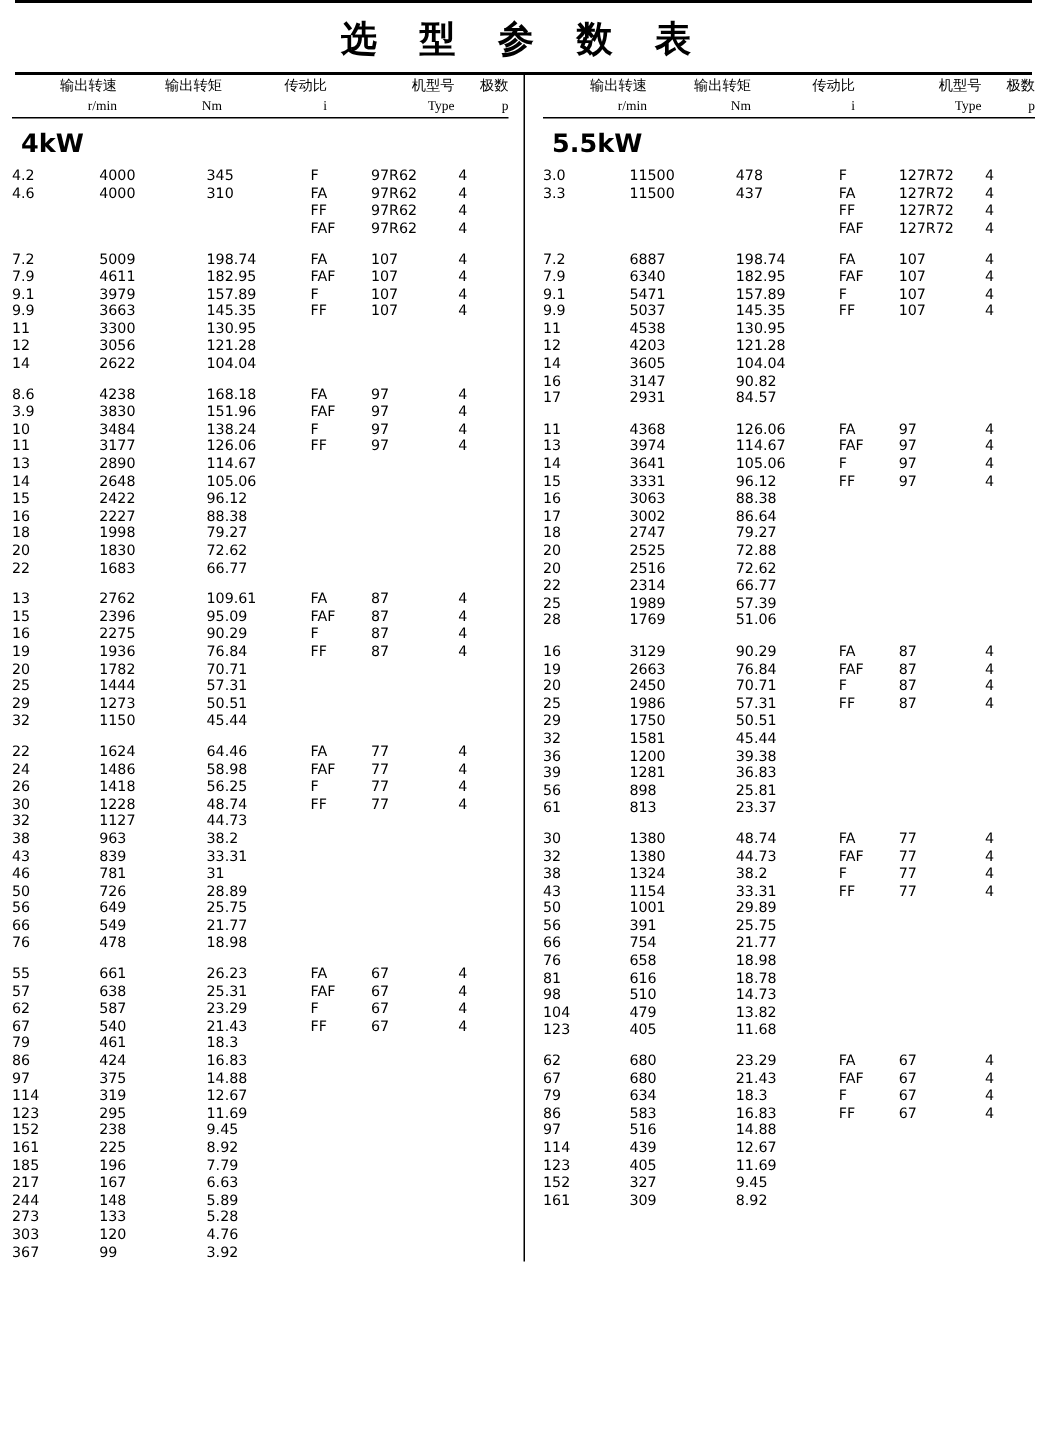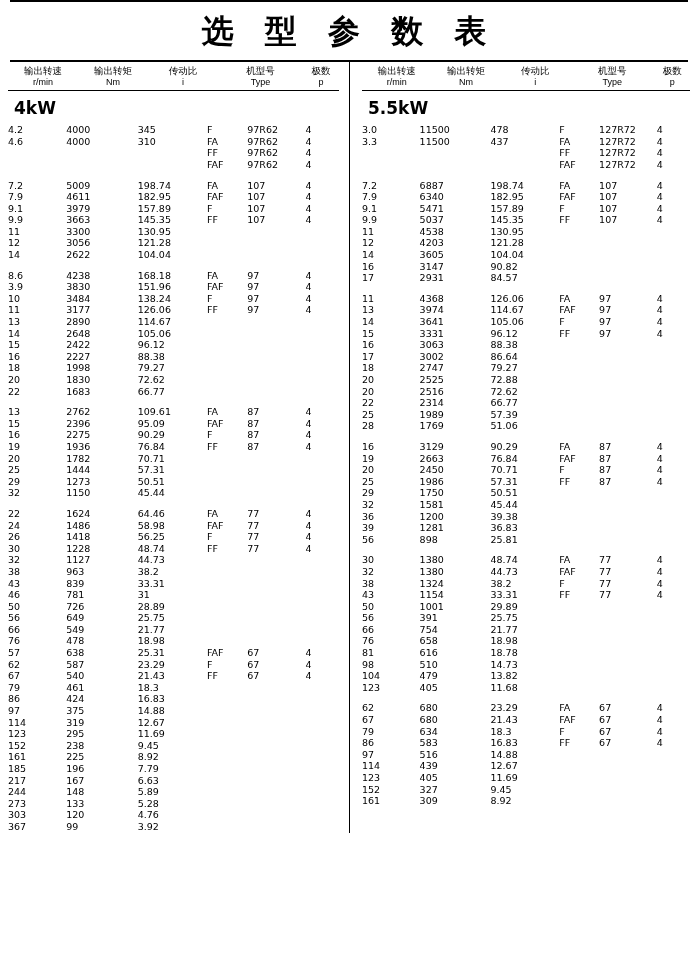--- a/index.html
+++ b/index.html
@@ -17,21 +17,21 @@
   }
   .page {
     width: 698px;
     height: 955px;
     position: relative;
     box-sizing: border-box;
     padding: 0 8px;
   }
   .title {
     text-align: center;
-    font-size: 32px;
+    font-size: 24px;
     font-weight: bold;
     letter-spacing: 10px;
     padding: 8px 0 4px 0;
     font-family: "DejaVu Sans", sans-serif;
   }
   .title-rule-top {
     border-top: 2px solid #000;
     margin: 0 2px;
   }
   .title-rule-bottom {
@@ -57,23 +57,23 @@
     border-left: 1px solid #000;
   }
   .headrow {
     display: flex;
     flex-direction: row;
     font-size: 9px;
     padding-top: 3px;
     padding-bottom: 1px;
   }
   .headcell {
-    text-align: center;
+    text-align: right;
     line-height: 1.25;
-    font-family: Liberation Sans, sans-serif;
+    font-family: Liberation Serif, serif;
   }
   .headcell .cn { font-size: 9.5px; display: block; }
   .headcell .unit { font-size: 9px; display: block; }
   .h-rpm   { width: 74px; }
   .h-torq  { width: 74px; }
   .h-ratio { width: 74px; }
   .h-type  { width: 90px; }
   .h-poles { width: 38px; }
   .headrule {
     border-top: 1px solid #000;
@@ -474,20 +474,28 @@
                 <td class="c-poles">&nbsp;</td>
               </tr>
               <tr>
                 <td class="c-rpm">76</td>
                 <td class="c-torq">478</td>
                 <td class="c-ratio">18.98</td>
                 <td class="c-type">&nbsp;</td>
                 <td class="c-model">&nbsp;</td>
                 <td class="c-poles">&nbsp;</td>
               </tr>
+              <tr class="group-gap">
+                <td class="c-rpm">55</td>
+                <td class="c-torq">661</td>
+                <td class="c-ratio">26.23</td>
+                <td class="c-type">FA</td>
+                <td class="c-model">67</td>
+                <td class="c-poles">4</td>
+              </tr>
               <tr>
                 <td class="c-rpm">57</td>
                 <td class="c-torq">638</td>
                 <td class="c-ratio">25.31</td>
                 <td class="c-type">FAF</td>
                 <td class="c-model">67</td>
                 <td class="c-poles">4</td>
               </tr>
               <tr>
                 <td class="c-rpm">62</td>
@@ -907,20 +915,28 @@
                 <td class="c-poles">&nbsp;</td>
               </tr>
               <tr>
                 <td class="c-rpm">56</td>
                 <td class="c-torq">898</td>
                 <td class="c-ratio">25.81</td>
                 <td class="c-type">&nbsp;</td>
                 <td class="c-model">&nbsp;</td>
                 <td class="c-poles">&nbsp;</td>
               </tr>
+              <tr>
+                <td class="c-rpm">61</td>
+                <td class="c-torq">813</td>
+                <td class="c-ratio">23.37</td>
+                <td class="c-type">&nbsp;</td>
+                <td class="c-model">&nbsp;</td>
+                <td class="c-poles">&nbsp;</td>
+              </tr>
               <tr class="group-gap">
                 <td class="c-rpm">30</td>
                 <td class="c-torq">1380</td>
                 <td class="c-ratio">48.74</td>
                 <td class="c-type">FA</td>
                 <td class="c-model">77</td>
                 <td class="c-poles">4</td>
               </tr>
               <tr>
                 <td class="c-rpm">32</td>

